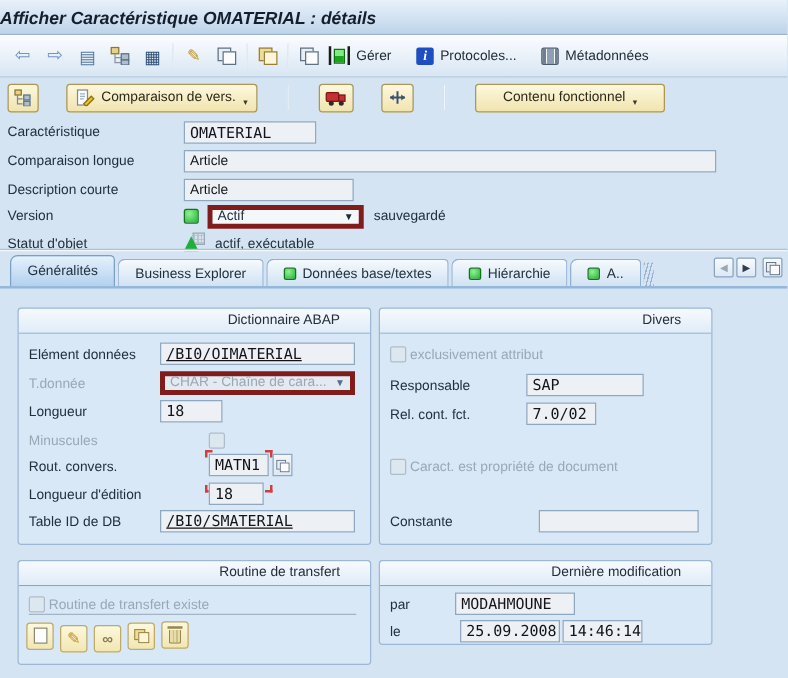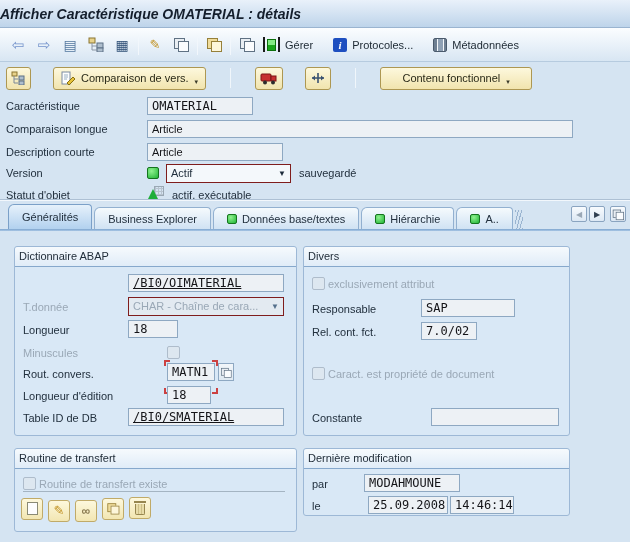--- a/index.html
+++ b/index.html
@@ -70,21 +70,21 @@
   
   .lbl { position:absolute; line-height:18px; white-space:nowrap; }
   .lbl.dis { color:#9aa8b6; }
   .fld { position:absolute; height:18px; line-height:16px; padding:0 4px;
          background:#edf1f5; border:1px solid #8ea8c2;
          font-family:"DejaVu Sans Mono", monospace; font-size:12px; color:#141418;
          white-space:nowrap; overflow:hidden; }
   .fld.sans { font-family:"Liberation Sans", sans-serif; font-size:11px; }
   .fld.und { text-decoration:underline; }
   .dd { position:absolute; height:19px; line-height:17px; padding:0 4px;
-        background:#f4f8fb; border:1px solid #7f1d1d; display:flex; align-items:center; }
+        background:#f4f8fb; border:4px solid #7f1d1d; display:flex; align-items:center; }
   .dd .ddtxt { white-space:nowrap; overflow:hidden; flex:1; }
   .dd .ddarr { font-size:8px; color:#1c2a3a; margin-left:4px; }
   .dd.dis { background:#e3eaf1; color:#9aa8b6; }
   .dd.dis .ddarr { color:#55708c; }
 
   .led { position:absolute; width:12px; height:12px; border:1px solid #14741e; border-radius:2px;
          background:radial-gradient(circle at 35% 30%, #90f290, #1fb435); }
   .led.sm { position:static; width:10px; height:10px; display:inline-block; flex:none; }
 
   .statut-icon { position:absolute; width:17px; height:15px; }
@@ -113,23 +113,23 @@
   .tabstack { width:8px; height:19px; margin-right:8px;
               background:repeating-linear-gradient(105deg,#9ab4d0 0 1px,transparent 1px 3px); }
   .tabnav { position:absolute; right:4px; top:2px; display:flex; gap:2px; }
   .sq-btn { width:16px; height:16px; border:1px solid #8aa4c0; border-radius:2px;
             background:linear-gradient(#f8fbfe,#dce8f4); display:flex; align-items:center;
             justify-content:center; font-size:8px; color:#2e3e50; }
   .sq-btn.dim { color:#9aa8b6; }
 
   
   .grp { position:absolute; border:1px solid #9db8d6; border-radius:3px; background:#d9e8f6; }
-  .grp-title { height:20px; line-height:19px; padding:0 4px;
+  .grp-title { height:20px; line-height:19px; padding:0 24px;
                background:linear-gradient(#f6fafd,#e0ecf8);
-               border-bottom:1px solid #86a8cc; border-radius:3px 3px 0 0; color:#222e3a; }
+               border-bottom:1px solid #86a8cc; border-radius:3px 3px 0 0; color:#222e3a;text-align:right; }
   .cb { position:absolute; width:13px; height:13px; border:1px solid #9cacbc;
         background:#e9eff5; border-radius:2px; }
   .cb.dis { border-color:#aebccb; background:#dde7f0; }
   .cb-row-line { position:absolute; border-bottom:1px solid #a4b4c2; }
 
   
   .focusbox { position:absolute; }
   .fc { position:absolute; width:6px; height:6px; border:0 solid #cc4040; }
   .fc.tl { left:-3px; top:-3px; border-left-width:2px; border-top-width:2px; }
   .fc.tr { right:-3px; top:-3px; border-right-width:2px; border-top-width:2px; }
@@ -295,20 +295,21 @@
     <span class="sq-btn" style="margin-left:3px">
       <span class="dblsq" style="transform:scale(.75)"></span>
     </span>
   </span>
 </div>
 <div class="tabline"></div>
 
 <div class="grp" style="left:14px; top:246px; width:283px; height:190px">
   <div class="grp-title">Dictionnaire ABAP</div>
 
+  <span class="lbl" style="left:8px; top:28px">Elément données</span>
   <span class="fld und" style="left:113px; top:27px; width:156px">/BI0/OIMATERIAL</span>
 
   <span class="lbl dis" style="left:8px; top:51px">T.donnée</span>
   <span class="dd dis" style="left:113px; top:50px; width:156px">
     <span class="ddtxt">CHAR - Chaîne de cara...</span>
     <span class="ddarr">▼</span>
   </span>
 
   <span class="lbl" style="left:8px; top:74px">Longueur</span>
   <span class="fld" style="left:113px; top:73px; width:50px">18</span>

